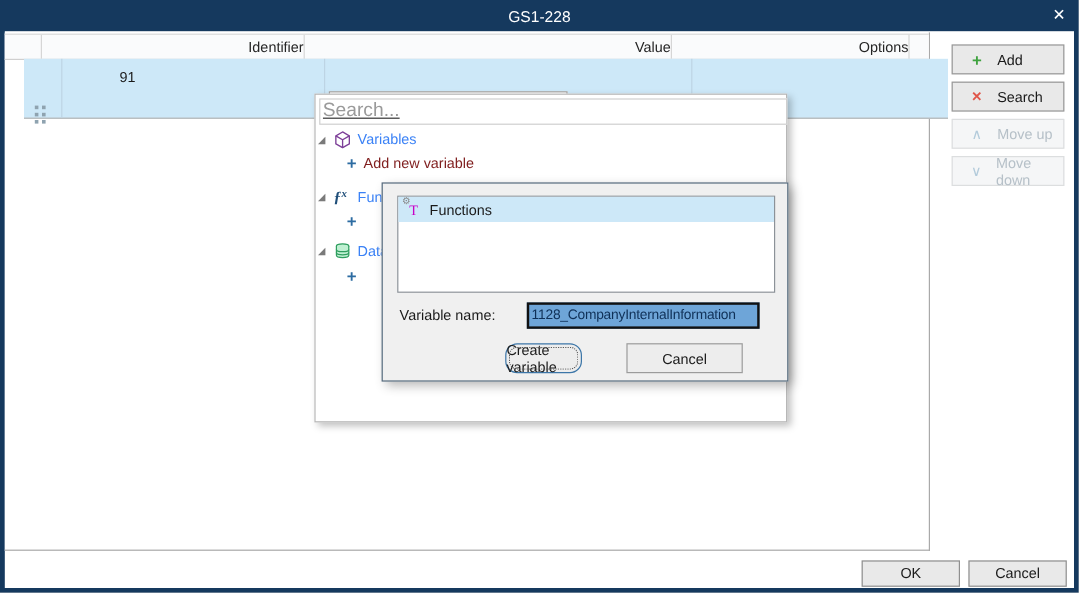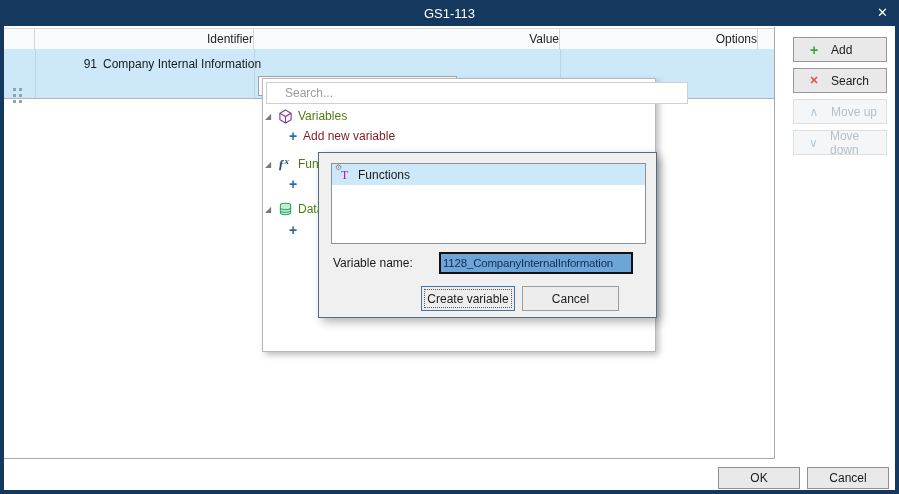--- a/index.html
+++ b/index.html
@@ -15,21 +15,21 @@
 
   
   .table-region{position:absolute;left:0;top:1px;width:770px;height:431px;border-right:1px solid #a9a9a9;border-bottom:1px solid #a9a9a9;background:#fff;}
   .thead{position:absolute;left:0;top:1px;height:20px;width:770px;background:#fafbfc;border-top:1px solid #d9d9d9;border-bottom:1px solid #cfcfcf;text-align:right;}
   .th{position:absolute;top:0;height:20px;line-height:20px;padding-left:7px;color:#252525;border-right:1px solid #d6d6d6;box-sizing:border-box;}
   .th.c0{left:0;width:31px;padding:0;}
   .th.c1{left:31px;width:219px;}
   .th.c2{left:250px;width:306px;}
   .th.c3{left:556px;width:198px;}
   .th.c4{left:754px;width:16px;border-right:none;}
-  .trow{position:absolute;left:0;top:22px;width:770px;height:50px;background:#cde8f8;border-bottom:1px solid #b3b3b3;box-sizing:border-box;}
+  .trow{position:absolute;left:16px;top:22px;width:770px;height:50px;background:#cde8f8;border-bottom:1px solid #b3b3b3;box-sizing:border-box;}
   .trow .cellline{position:absolute;top:0;bottom:0;width:1px;background:#bdd4e4;}
   .grip{position:absolute;left:9px;top:39px;width:3px;height:3px;background:#8fa3b0;
         box-shadow:6px 0 #8fa3b0,0 6px #8fa3b0,6px 6px #8fa3b0,0 12px #8fa3b0,6px 12px #8fa3b0;}
   .row-id{position:absolute;left:38px;top:8px;width:55px;text-align:right;}
   .row-name{position:absolute;left:99px;top:8px;}
   .combo{position:absolute;left:254px;top:27px;width:199px;height:20px;background:#fff;border:1px solid #a3a3a3;box-sizing:border-box;}
   .combo .arrow{position:absolute;right:6px;top:5px;font-size:8px;color:#3f3f3f;}
   .checkbox{position:absolute;left:462px;top:30px;width:13px;height:13px;background:#fff;border:1px solid #6d6d6d;box-sizing:border-box;}
   .checkbox .mark{position:absolute;left:0px;top:-3px;font-size:11px;color:#1d3f66;}
   .ds-label{position:absolute;left:483px;top:31px;}
@@ -40,81 +40,80 @@
   .sidebtn .ico{width:12px;text-align:center;font-weight:bold;}
   .sidebtn.disabled{background:#f5f6f7;border-color:#dcdedf;color:#b6c0c8;cursor:default;}
   .sidebtn.disabled .ico{color:#b3cbdb;font-weight:normal;}
   .ico-add{color:#3fa23f;font-size:14px;}
   .ico-del{color:#e0564a;font-size:11px;}
 
   
   .popup{position:absolute;left:258px;top:52px;width:394px;height:274px;background:#fff;border:1px solid #b7b7b7;
          box-shadow:3px 3px 6px rgba(0,0,0,0.25);box-sizing:border-box;z-index:5;}
   .search{position:absolute;left:3px;top:3px;width:384px;height:18px;border:1px solid #cfcfcf;font-family:"Liberation Sans",sans-serif;
-          font-size:12px;padding:1px 18px;box-sizing:content-box;color:#333;outline:none;}
+          font-size:16px;padding:1px 2px;box-sizing:content-box;color:#333;outline:none;text-decoration:underline;}
   .search::placeholder{color:#9a9a9a;}
   .tree-row{position:absolute;height:18px;display:flex;align-items:center;}
   .expander{color:#7a7a7a;font-size:8px;width:13px;}
   .tree-ico{width:20px;display:inline-flex;justify-content:flex-start;}
   .tree-plus{color:#2d6ca2;font-weight:bold;font-size:14px;width:14px;}
-  .tree-label{color:#4d7c0f;}
+  .tree-label{color:#3b82f6;}
   .tree-label.muted{color:#7f1d1d;}
   .fx{font-family:"Liberation Serif",serif;font-style:italic;font-weight:bold;color:#1f4e79;font-size:13px;}
   .fx sub{font-size:9px;}
 
   
   .cdialog{position:absolute;left:314px;top:126px;width:339px;height:166px;background:#f0f0f0;border:1px solid #566b7e;
            box-shadow:4px 4px 9px rgba(0,0,0,0.3);box-sizing:border-box;z-index:10;}
   .listbox{position:absolute;left:12px;top:10px;width:315px;height:81px;background:#fff;border:1px solid #8c9298;box-sizing:border-box;}
   .listitem{height:21px;background:#cde8f8;display:flex;align-items:center;padding-left:4px;gap:6px;}
   .vt-icon{position:relative;width:16px;height:16px;}
   .vt-icon .gear{position:absolute;left:-1px;top:-4px;font-size:8px;color:#8a8a8a;}
   .vt-icon .vt{position:absolute;left:5px;top:1px;font-family:"Liberation Serif",serif;color:#c800c8;font-size:12px;}
   .name-label{position:absolute;left:14px;top:103px;}
   .name-input{position:absolute;left:120px;top:99px;width:194px;height:22px;border:2px solid #111;background:#6ea5d8;
               box-sizing:border-box;display:flex;align-items:center;overflow:hidden;}
   .name-input .sel{color:#0f3057;font-size:11.5px;padding-left:2px;white-space:nowrap;letter-spacing:-0.2px;}
   .dlgbtn{position:absolute;top:133px;height:25px;background:#ededed;border:1px solid #9c9c9c;box-sizing:border-box;
           display:flex;align-items:center;justify-content:center;font-size:12px;cursor:pointer;}
-  .dlgbtn.primary{left:102px;width:94px;border-color:#3c76a8;outline:1px dotted #5a5a5a;outline-offset:-4px;}
+  .dlgbtn.primary{left:102px;width:64px;border-color:#3c76a8;outline:1px dotted #5a5a5a;outline-offset:-4px;border-radius:10px;}
   .dlgbtn.secondary{left:203px;width:97px;}
 
   
   .footbtn{position:absolute;top:441px;width:82px;height:22px;background:#e9e9e9;border:1px solid #8f8f8f;
            box-sizing:border-box;display:flex;align-items:center;justify-content:center;cursor:pointer;}
   .footbtn.ok{left:714px;}
   .footbtn.cancel{left:803px;}
 </style>
 </head>
 <body>
 
 <div class="window">
   <div class="titlebar">
-    <span class="title">GS1-113</span>
+    <span class="title">GS1-228</span>
     <span class="close">✕</span>
   </div>
 
   <div class="content">
 
     <div class="table-region">
       <div class="thead">
         <div class="th c0"></div>
         <div class="th c1">Identifier</div>
         <div class="th c3">Options</div>
         <div class="th c2">Value</div>
         <div class="th c4"></div>
       </div>
 
       <div class="trow">
         <div class="cellline" style="left:31px"></div>
         <div class="cellline" style="left:250px"></div>
         <div class="cellline" style="left:556px"></div>
         <div class="grip"></div>
         <span class="row-id">91</span>
-        <span class="row-name">Company Internal Information</span>
         <div class="combo">
           <span></span>
           <span class="arrow">▼</span>
         </div>
         <div class="checkbox">
           <span class="mark">✔</span>
         </div>
         <span class="ds-label">Data source</span>
       </div>
     </div>

